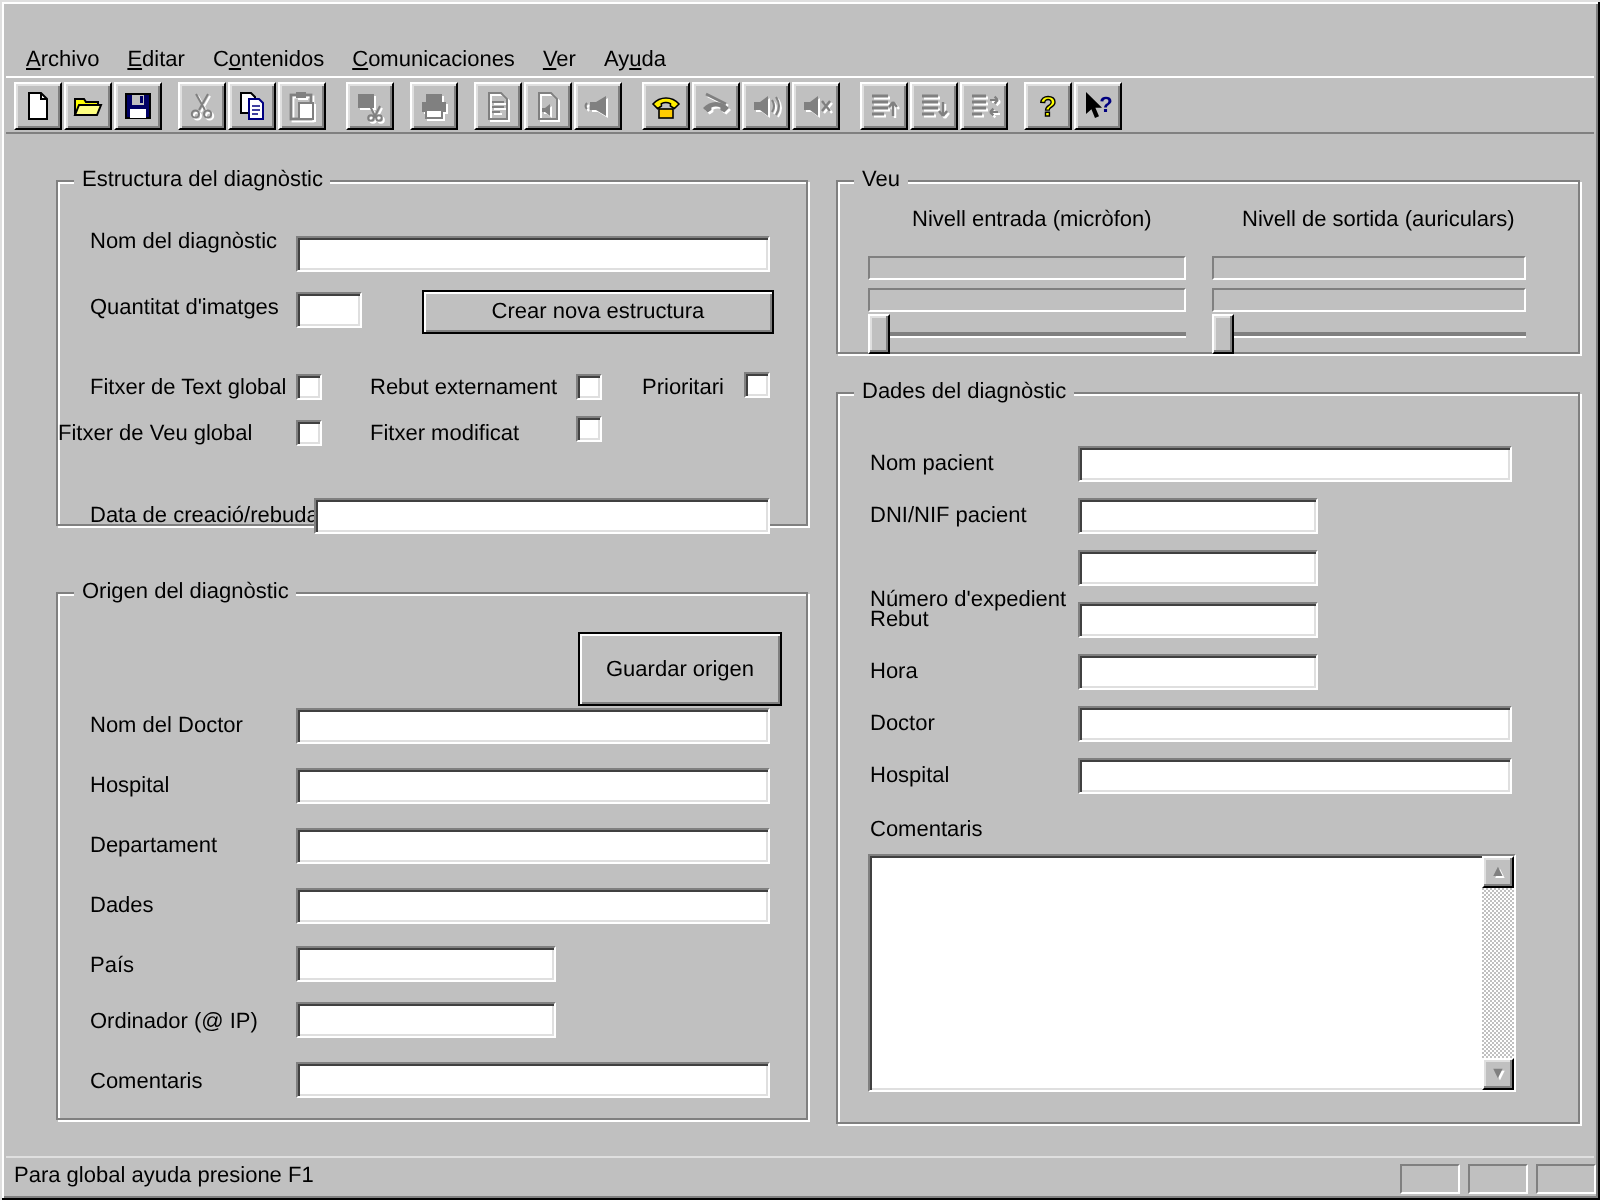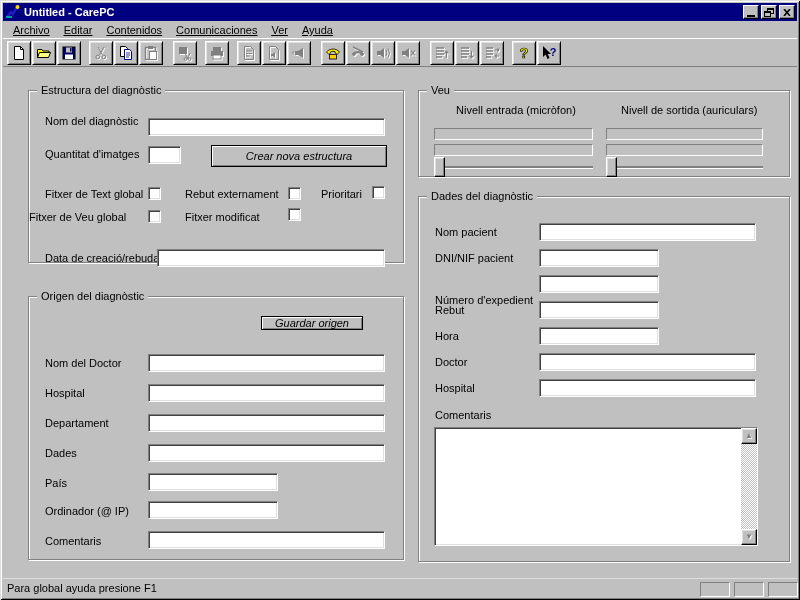--- a/index.html
+++ b/index.html
@@ -33,21 +33,21 @@
   .glyph-min { width: 8px; height: 2px; background: #000; margin-top: 7px; }
   .glyph-restore { position: relative; width: 10px; height: 9px; }
   .glyph-restore i { position: absolute; border: 1px solid #000; border-top-width: 2px; background: #c0c0c0; display:block; }
   .glyph-restore i:first-child { left: 3px; top: 0; width: 7px; height: 6px; }
   .glyph-restore i:last-child  { left: 0; top: 3px; width: 7px; height: 6px; }
   
   .menubar {
     position: absolute; left: 3px; top: 22px; width: 794px; height: 16px;
     display: flex; align-items: center; padding-left: 3px;
   }
-  .menu-item { padding: 1px 7px; white-space: nowrap; text-decoration: underline; }
+  .menu-item { padding: 1px 7px; white-space: nowrap; }
   .u { text-decoration: underline; }
   
   .toolbar {
     position: absolute; left: 3px; top: 38px; width: 794px; height: 29px;
     border-top: 1px solid #fff; border-bottom: 1px solid #808080;
     display: flex; align-items: center; padding-left: 4px;
   }
   .tbtn {
     width: 24px; height: 24px; flex: 0 0 auto; background: #c0c0c0;
     border: 1px solid; border-color: #fff #000 #000 #fff;
@@ -76,21 +76,20 @@
     font-family: "Liberation Sans", sans-serif; font-size: 11px;
     padding: 0 3px; outline: none;
   }
   .btn {
     position: absolute; background: #c0c0c0;
     border: 1px solid #000;
     box-shadow: inset 1px 1px 0 #fff, inset -1px -1px 0 #808080;
     font-family: "Liberation Sans", sans-serif; font-size: 11px;
     display: flex; align-items: center; justify-content: center;
     white-space: nowrap;
-    font-style: italic;
   }
   .checkbox {
     position: absolute; width: 13px; height: 13px; background: #fff;
     border: 1px solid; border-color: #808080 #fff #fff #808080;
     box-shadow: inset 1px 1px 0 #404040, inset -1px -1px 0 #dfdfdf;
   }
   .meter {
     position: absolute; height: 12px; background: #c0c0c0;
     border: 1px solid; border-color: #808080 #fff #fff #808080;
   }
@@ -131,44 +130,20 @@
   .spane {
     position: absolute; top: 3px; height: 15px; width: 30px;
     border: 1px solid; border-color: #808080 #fff #fff #808080;
   }
 </style>
 </head>
 <body>
 
 <div class="window">
 
-  <div class="titlebar">
-    <svg width="16" height="16" viewBox="0 0 16 16">
-      <path d="M2 13l4-5 2 2 4-7" stroke="#2020c0" stroke-width="2.4" fill="none"></path>
-      <circle cx="12.5" cy="3" r="2" fill="#ffd800"></circle>
-      <rect x="1" y="12" width="6" height="2" fill="#00a0a0"></rect>
-    </svg>
-    <span class="title">Untitled - CarePC</span>
-    <span class="tb-btns">
-      <span class="tb-btn">
-          <span class="glyph-min"></span>
-        </span>
-      <span class="tb-btn">
-          <span class="glyph-restore">
-            <i></i>
-            <i></i>
-          </span>
-        </span>
-      <span class="tb-btn">
-        <svg width="8" height="7" viewBox="0 0 8 7">
-            <path d="M1 0l6 7M7 0L1 7" stroke="#000" stroke-width="1.6"></path>
-          </svg>
-      </span>
-    </span>
-  </div>
 
   <div class="menubar">
     <span class="menu-item"><span></span><span class="u">A</span><span>rchivo</span></span>
     <span class="menu-item"><span></span><span class="u">E</span><span>ditar</span></span>
     <span class="menu-item"><span>C</span><span class="u">o</span><span>ntenidos</span></span>
     <span class="menu-item"><span></span><span class="u">C</span><span>omunicaciones</span></span>
     <span class="menu-item"><span></span><span class="u">V</span><span>er</span></span>
     <span class="menu-item"><span>Ay</span><span class="u">u</span><span>da</span></span>
   </div>
 
@@ -332,21 +307,21 @@
     <span class="checkbox" style="left:119px;top:119px"></span>
     <span class="lbl" style="left:156px;top:120px">Fitxer modificat</span>
     <span class="checkbox" style="left:259px;top:117px"></span>
 
     <span class="lbl" style="left:16px;top:161px">Data de creació/rebuda</span>
     <input class="field" style="left: 128px; top: 158px; width: 228px;">
   </div>
 
   <div class="group" style="left:28px;top:296px;width:376px;height:264px">
     <span class="gtitle">Origen del diagnòstic</span>
-    <button class="btn" style="left:232px;top:19px;width:102px;height:14px">Guardar origen</button>
+    <button class="btn" style="left:260px;top:19px;width:102px;height:37px">Guardar origen</button>
 
     <span class="lbl" style="left:16px;top:60px">Nom del Doctor</span>
     <input class="field" style="left: 119px; top: 57px; width: 237px;">
     <span class="lbl" style="left:16px;top:90px">Hospital</span>
     <input class="field" style="left: 119px; top: 87px; width: 237px;">
     <span class="lbl" style="left:16px;top:120px">Departament</span>
     <input class="field" style="left: 119px; top: 117px; width: 237px;">
     <span class="lbl" style="left:16px;top:150px">Dades</span>
     <input class="field" style="left: 119px; top: 147px; width: 237px;">
     <span class="lbl" style="left:16px;top:180px">País</span>

